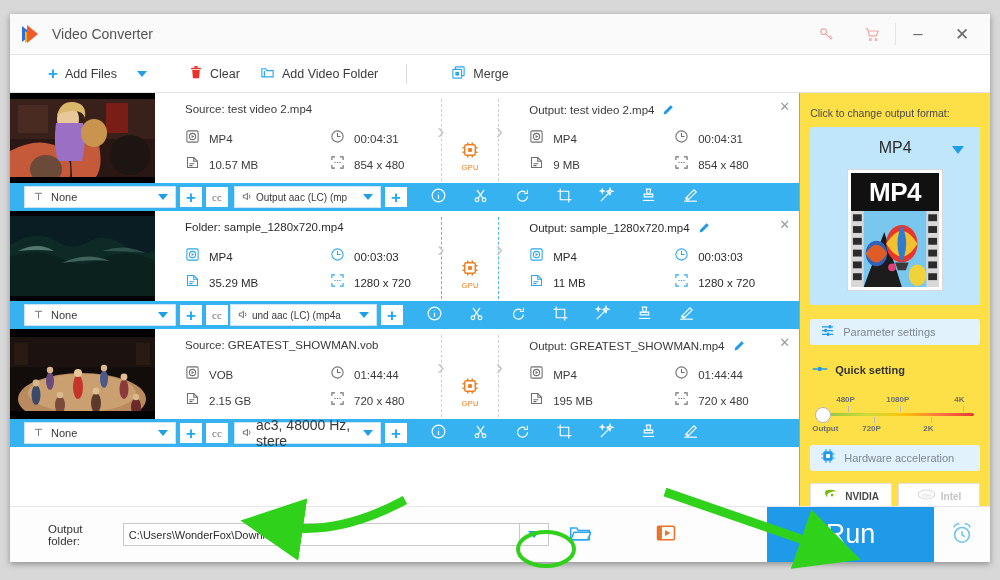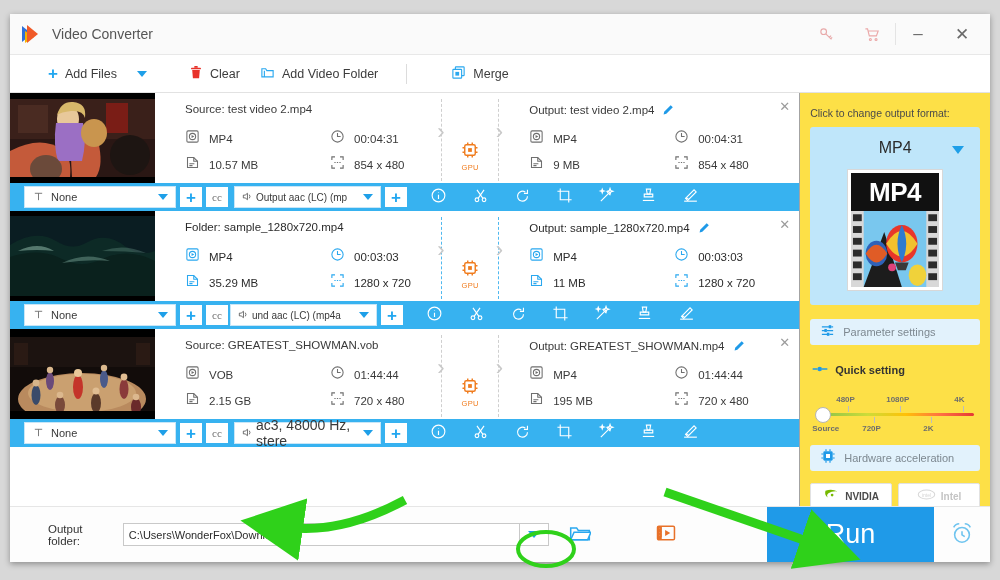--- a/index.html
+++ b/index.html
@@ -846,21 +846,21 @@
         <div class="tl" style="left:24px;top:0">480P</div>
         <div class="tl" style="left:74px;top:0">1080P</div>
         <div class="tl" style="left:142px;top:0">4K</div>
         <div class="track"></div>
         <div class="tick" style="left:36px"></div>
         <div class="tick" style="left:88px"></div>
         <div class="tick" style="left:151px"></div>
         <div class="tick low" style="left:62px"></div>
         <div class="tick low" style="left:119px"></div>
         <div class="knob"></div>
-        <div class="tl" style="left:0px;top:29px">Source</div>
+        <div class="tl" style="left:0px;top:29px">Output</div>
         <div class="tl" style="left:50px;top:29px">720P</div>
         <div class="tl" style="left:111px;top:29px">2K</div>
       </div>
 
       <div class="btnrow" style="margin-top:6px">
         <span style="margin-left:10px">
           <svg width="16" height="16" viewBox="0 0 24 24" fill="none" stroke="#1f9ae8" stroke-width="1.8">
             <rect x="5" y="5" width="14" height="14" rx="2" fill="#1f9ae8" stroke="none"></rect>
             <rect x="9" y="9" width="6" height="6" fill="#fff" stroke="none"></rect>
             <path d="M9 2v3M15 2v3M9 19v3M15 19v3M2 9h3M2 15h3M19 9h3M19 15h3"></path>

